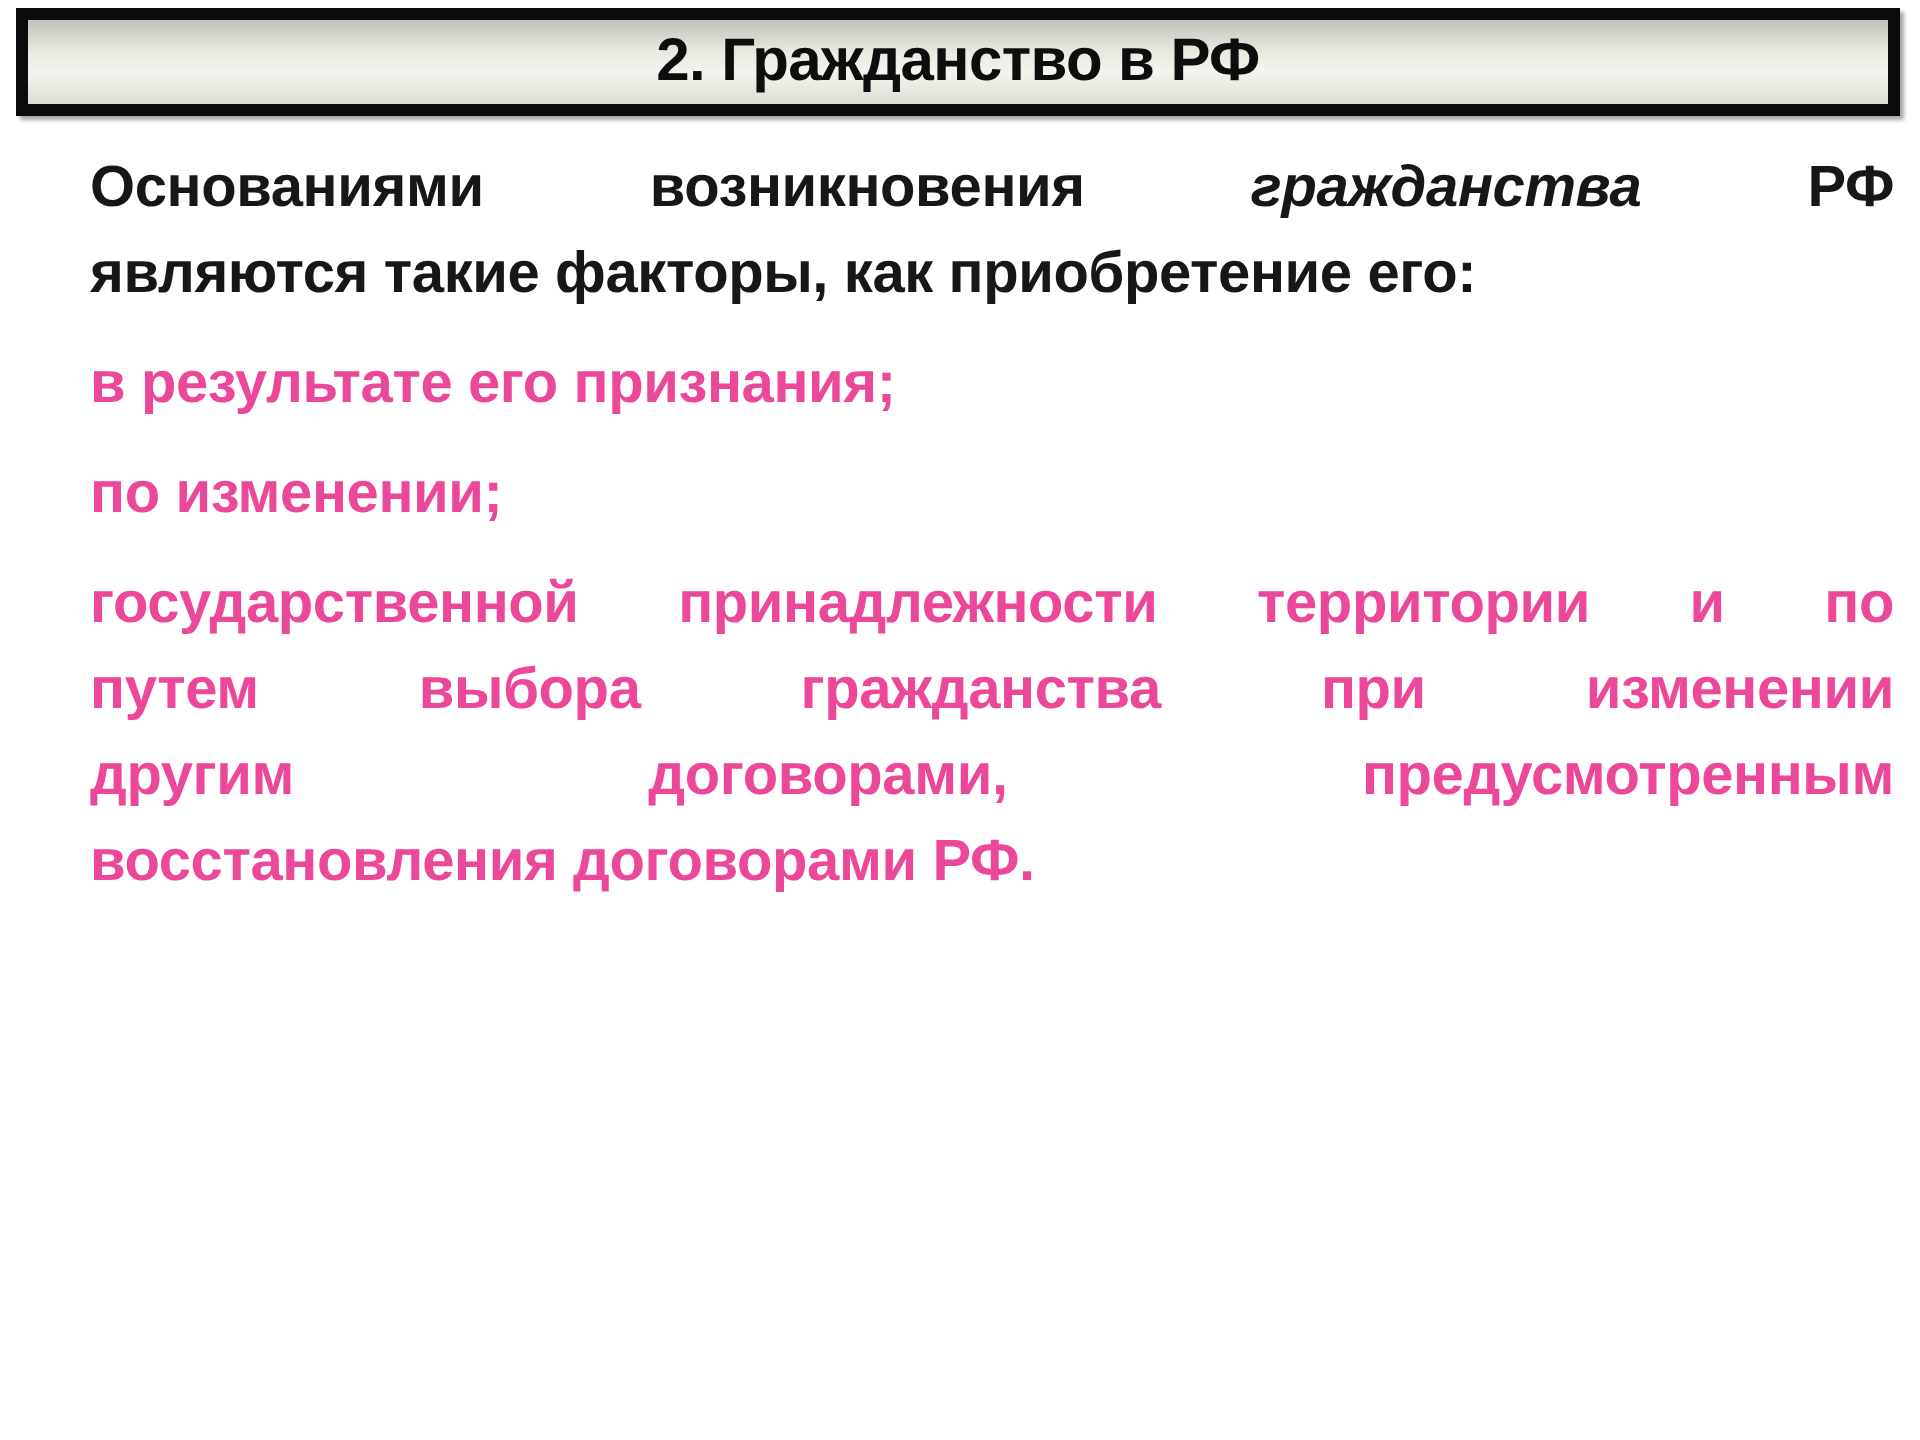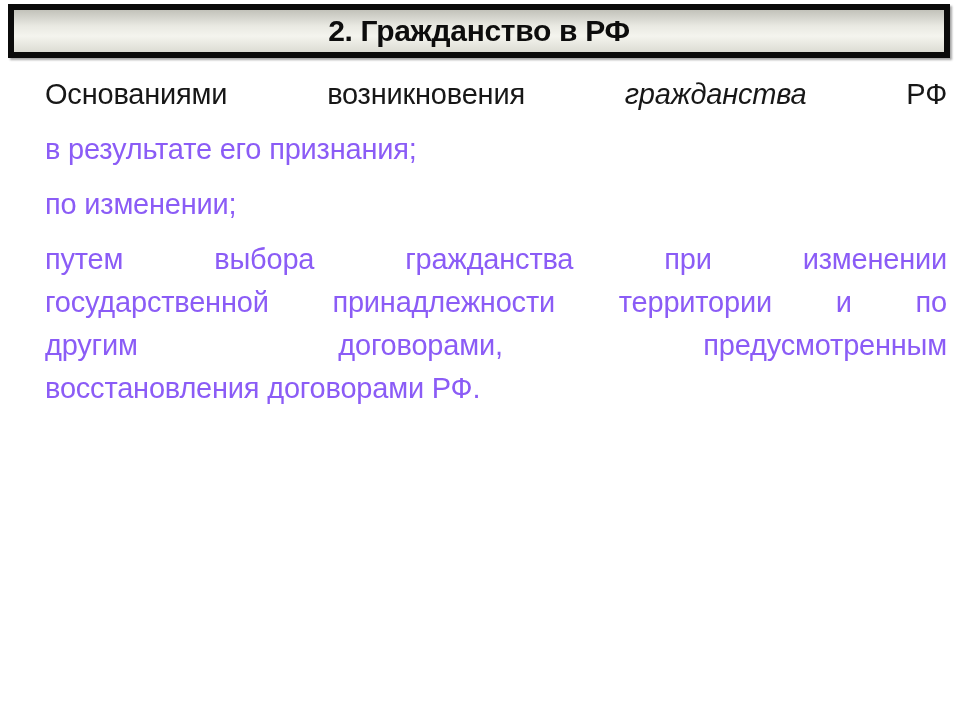--- a/index.html
+++ b/index.html
@@ -47,24 +47,24 @@
   .slide-body {
     position: absolute;
     left: 45px;
     top: 73px;
     width: 902px;
   }
   .para {
     margin: 0 0 12px 0;
   }
   .para.black .line { color: #171717; }
-  .para.red .line   { color: #8b5cf6; }
+  .para.red .line   { color: #ec4899; }
   .line {
     font-size: 29px;
-    font-weight: normal;
+    font-weight: bold;
     line-height: 43px;
     letter-spacing: -0.2px;
     text-align: left;
     white-space: normal;
   }
   .line.stretch {
     text-align: justify;
     text-align-last: justify;
   }
   .em {
@@ -74,27 +74,28 @@
 </head>
 <body>
 
 <div class="slide">
   <div class="title-bar">
     <div class="title-text">2. Гражданство в РФ</div>
   </div>
   <div class="slide-body">
       <div class="para black">
         <div class="line stretch"><span>Основаниями возникновения</span> <span class="em">гражданства</span> <span>РФ</span></div>
+        <div class="line"><span>являются такие факторы, как приобретение его:</span></div>
       </div>
       <div class="para red">
         <div class="line"><span>в результате его признания;</span></div>
       </div>
       <div class="para red">
         <div class="line"><span>по изменении;</span></div>
       </div>
       <div class="para red">
+        <div class="line stretch"><span>государственной принадлежности территории и по</span></div>
         <div class="line stretch"><span>путем выбора гражданства при изменении</span></div>
-        <div class="line stretch"><span>государственной принадлежности территории и по</span></div>
         <div class="line stretch"><span>другим договорами, предусмотренным</span></div>
         <div class="line"><span>восстановления договорами  РФ.</span></div>
       </div>
     </div>
 </div>
 
 </body></html>

